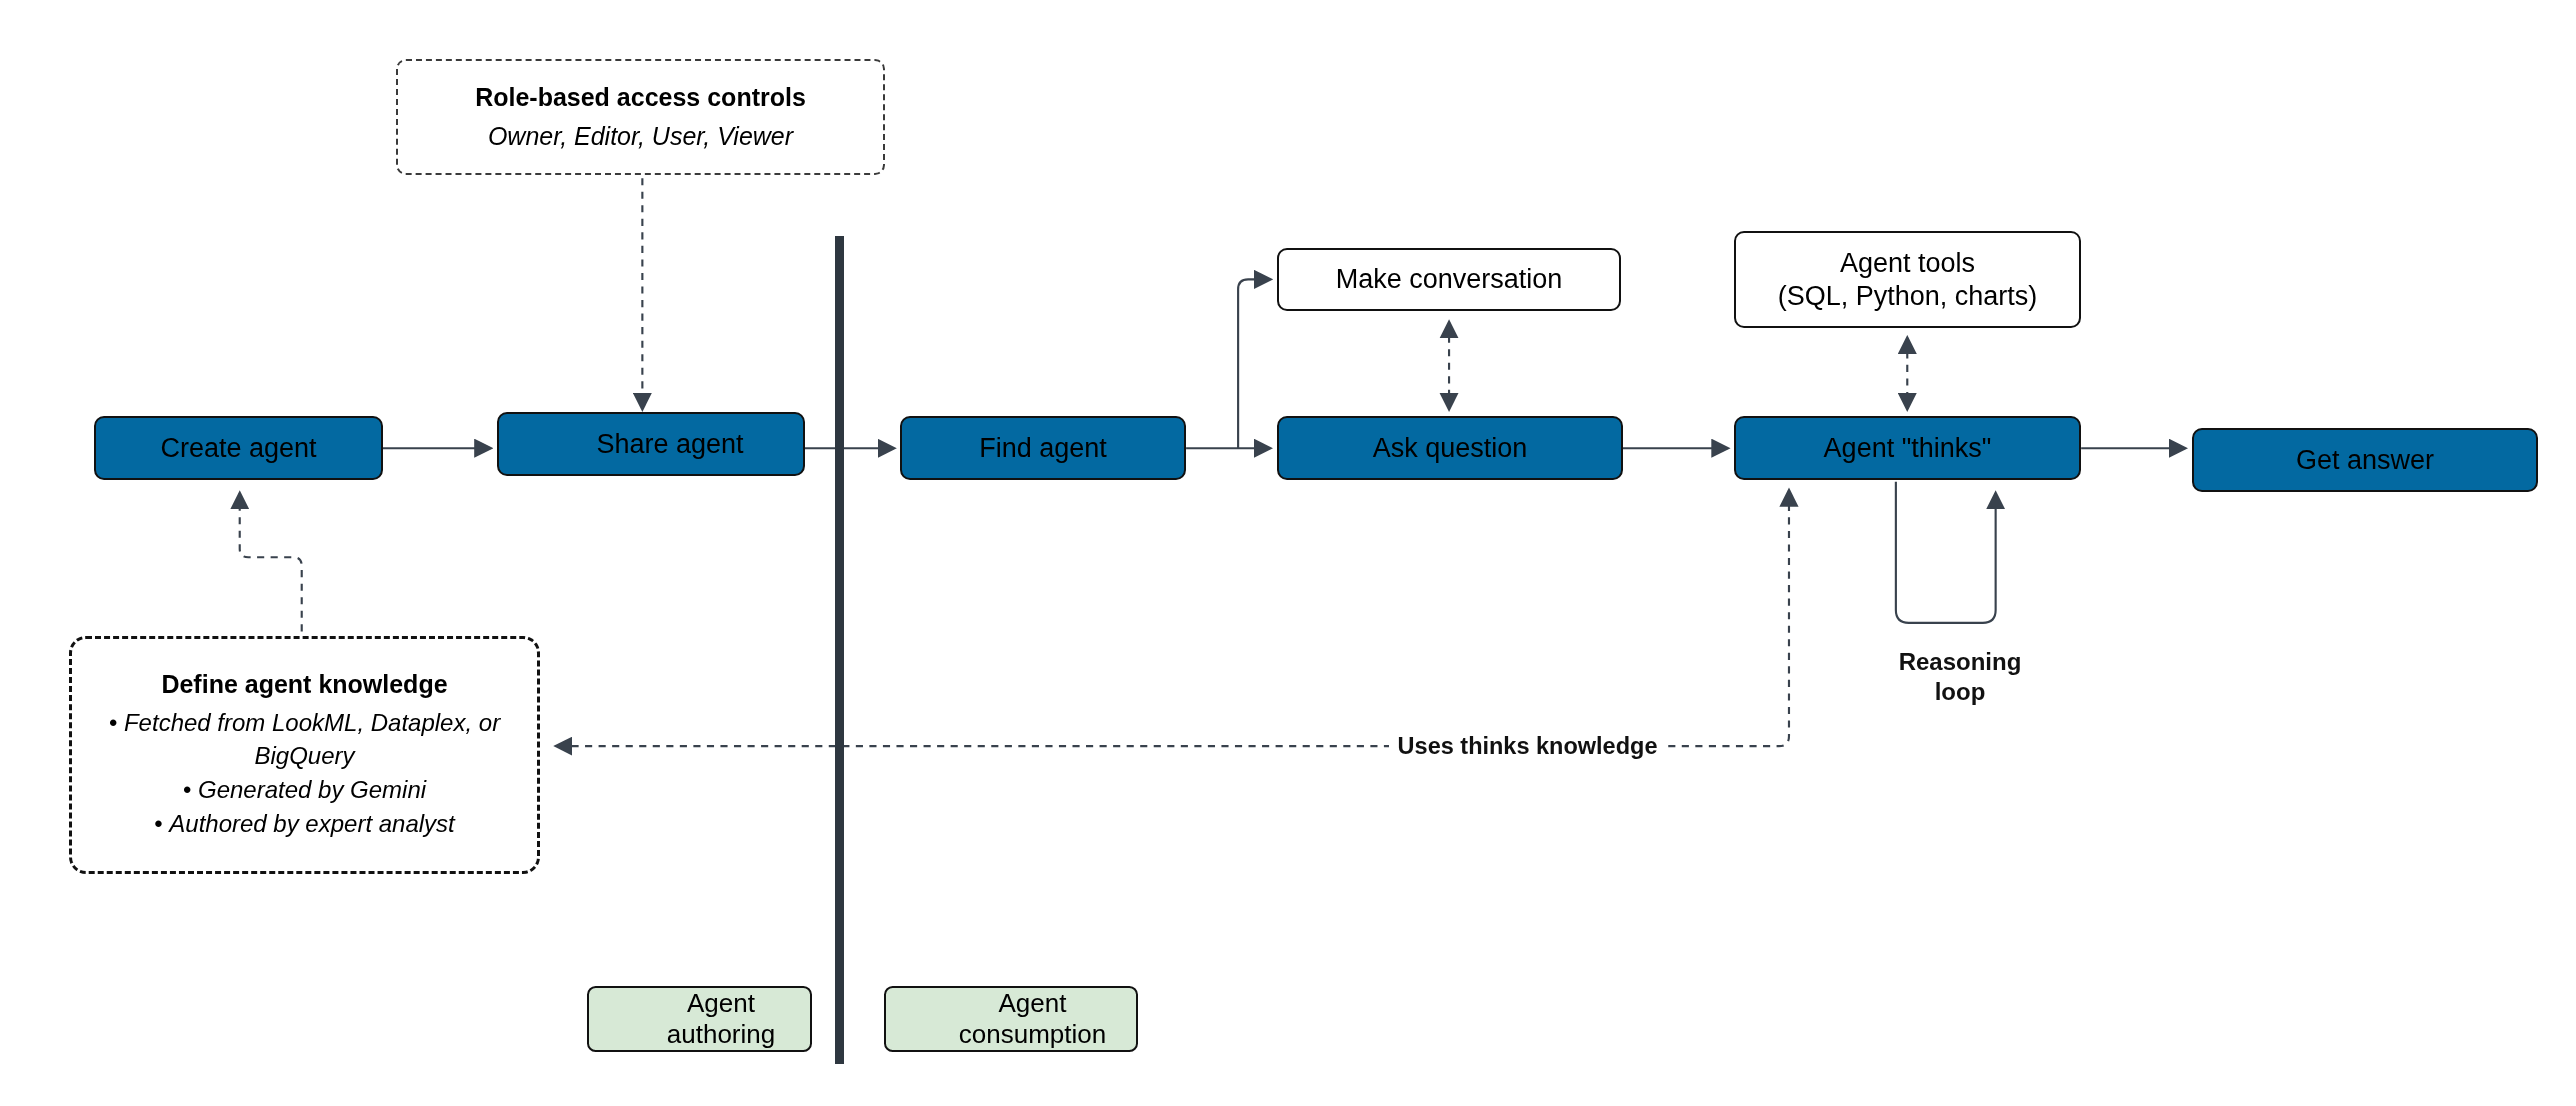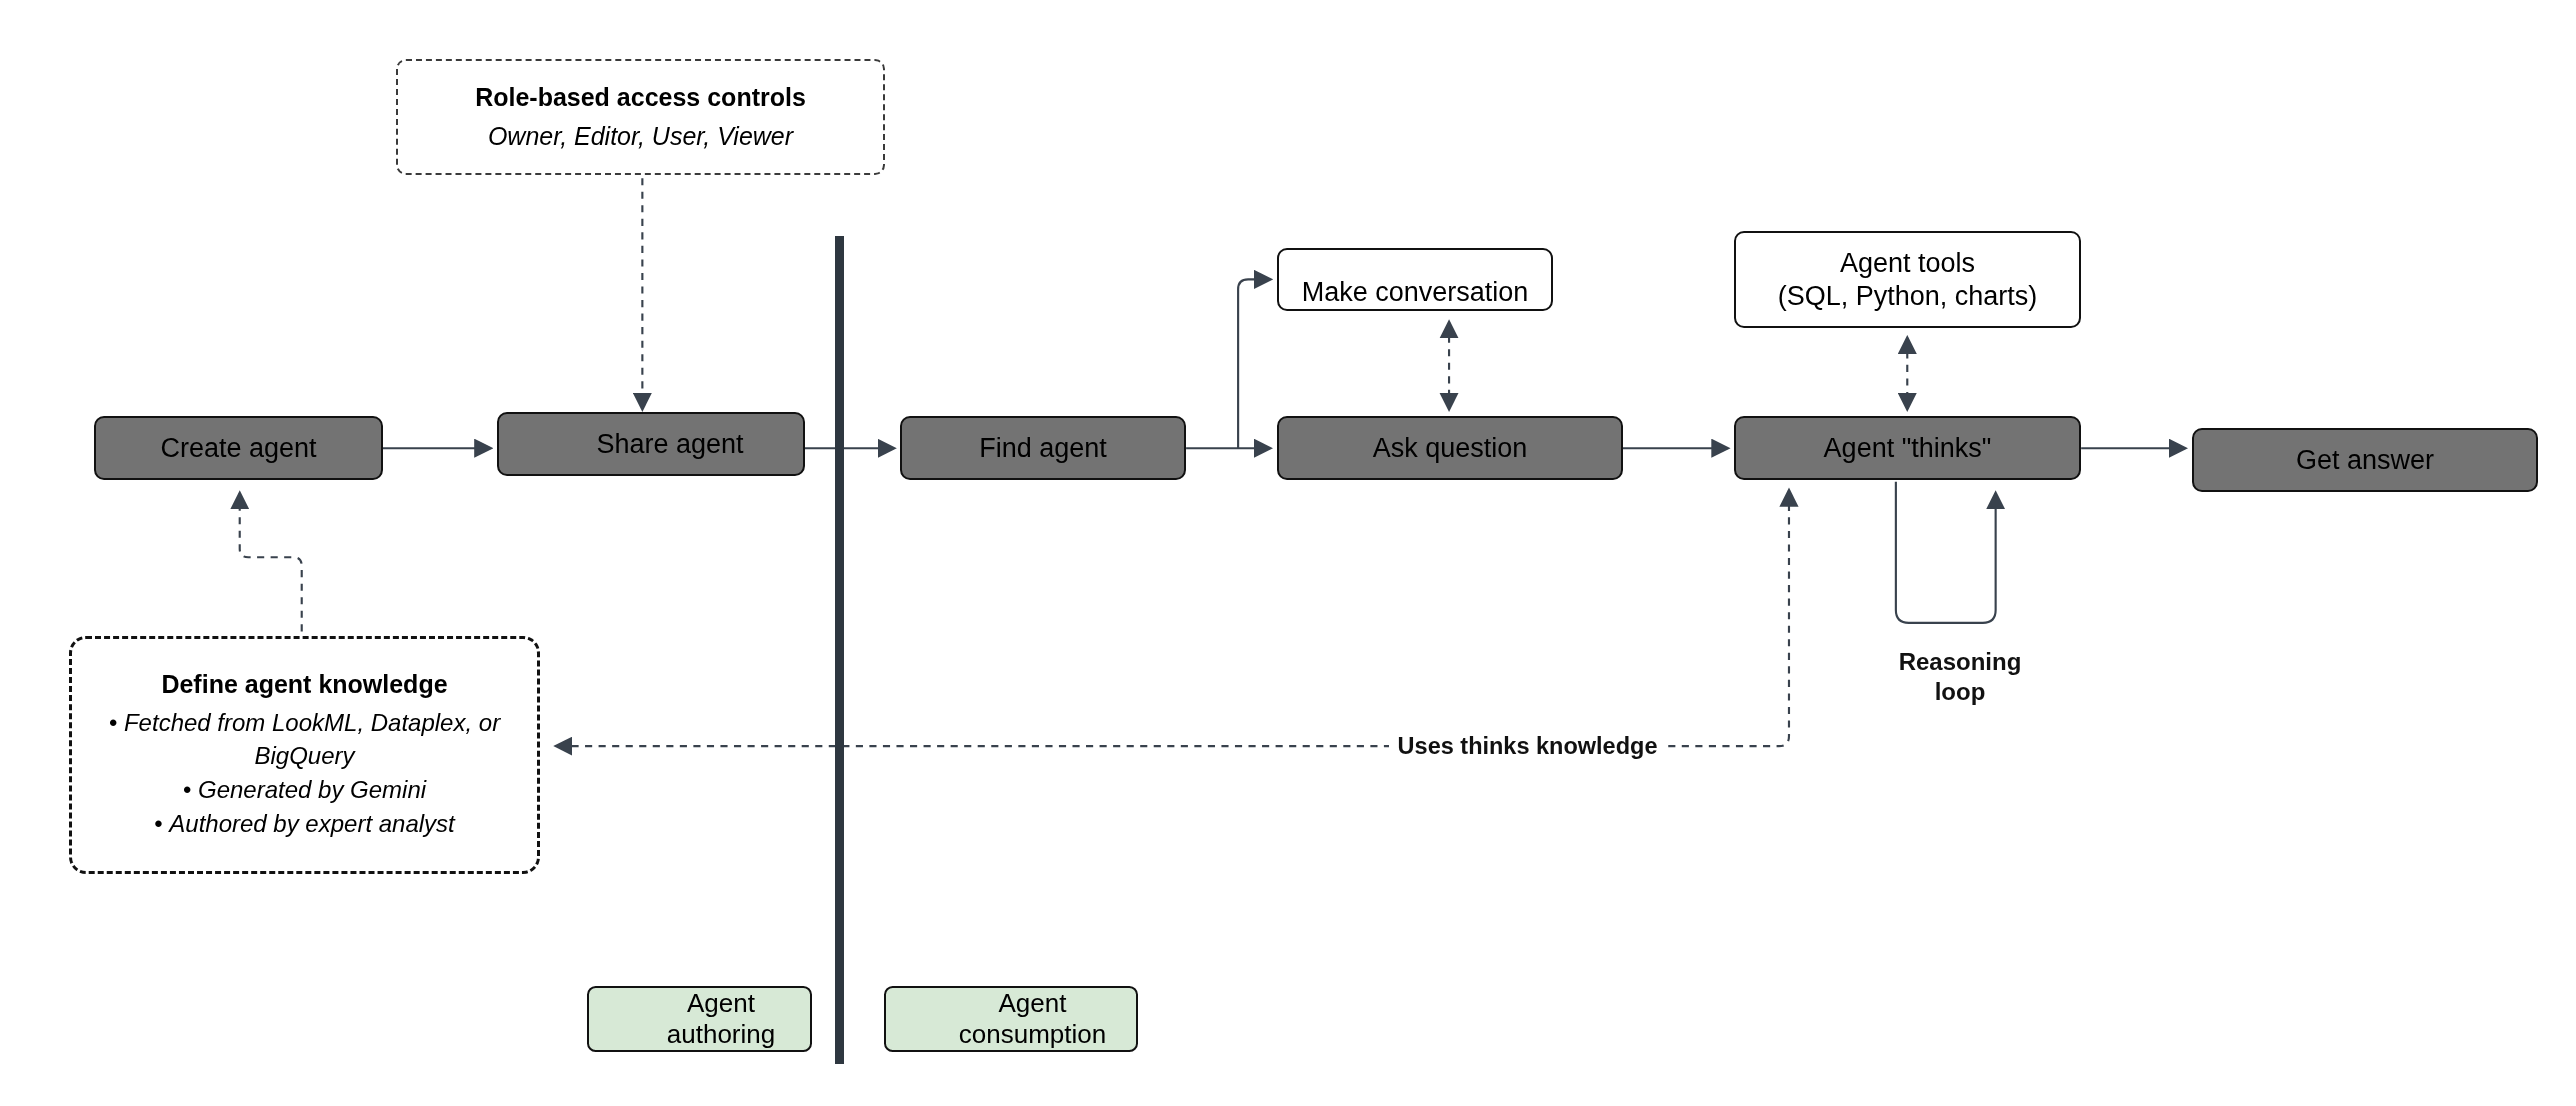--- a/index.html
+++ b/index.html
@@ -9,21 +9,21 @@
   }
   svg.edges{position:absolute;left:0;top:0;width:2576px;height:1106px;}
   .edge{stroke:#39424d;stroke-width:3;fill:none;}
   .edge.dashed{stroke-dasharray:10 9;}
 
   .node{
     position:absolute;display:flex;align-items:center;justify-content:center;
     text-align:center;border:2.9px solid #111;border-radius:10px;
     font-size:27px;line-height:1.22;background:#fff;box-sizing:border-box;
   }
-  .node.blue{background:#737373;}
+  .node.blue{background:#0369a1;}
   .node.white{background:#ffffff;flex-direction:column;}
 
   .zone{
     position:absolute;display:flex;align-items:center;justify-content:center;
     text-align:center;border:2.9px solid #111;border-radius:8.6px;
     font-size:26px;background:#d7e9d6;box-sizing:border-box;padding-left:43px;
   }
 
   .callout{position:absolute;background:#ffffff;text-align:center;box-sizing:border-box;
     display:flex;flex-direction:column;justify-content:center;}
@@ -75,21 +75,21 @@
   </div>
 
   <div class="node blue" style="left:497px;top:412px;width:308px;height:64px;padding-left:38px;">
     <span>Share agent</span>
   </div>
 
   <div class="node blue" style="left:900px;top:416px;width:286px;height:64px;">
     <span>Find agent</span>
   </div>
 
-  <div class="node white" style="left:1277px;top:248px;width:276px;height:63px;justify-content:flex-end;">
+  <div class="node white" style="left:1277px;top:248px;width:344px;height:63px;">
     <span>Make conversation</span>
   </div>
 
   <div class="node blue" style="left:1277px;top:416px;width:346px;height:64px;">
     <span>Ask question</span>
   </div>
 
   <div class="node white" style="left:1734px;top:231px;width:347px;height:97px;">
     <span>Agent tools</span>
     <span>(SQL, Python, charts)</span>

